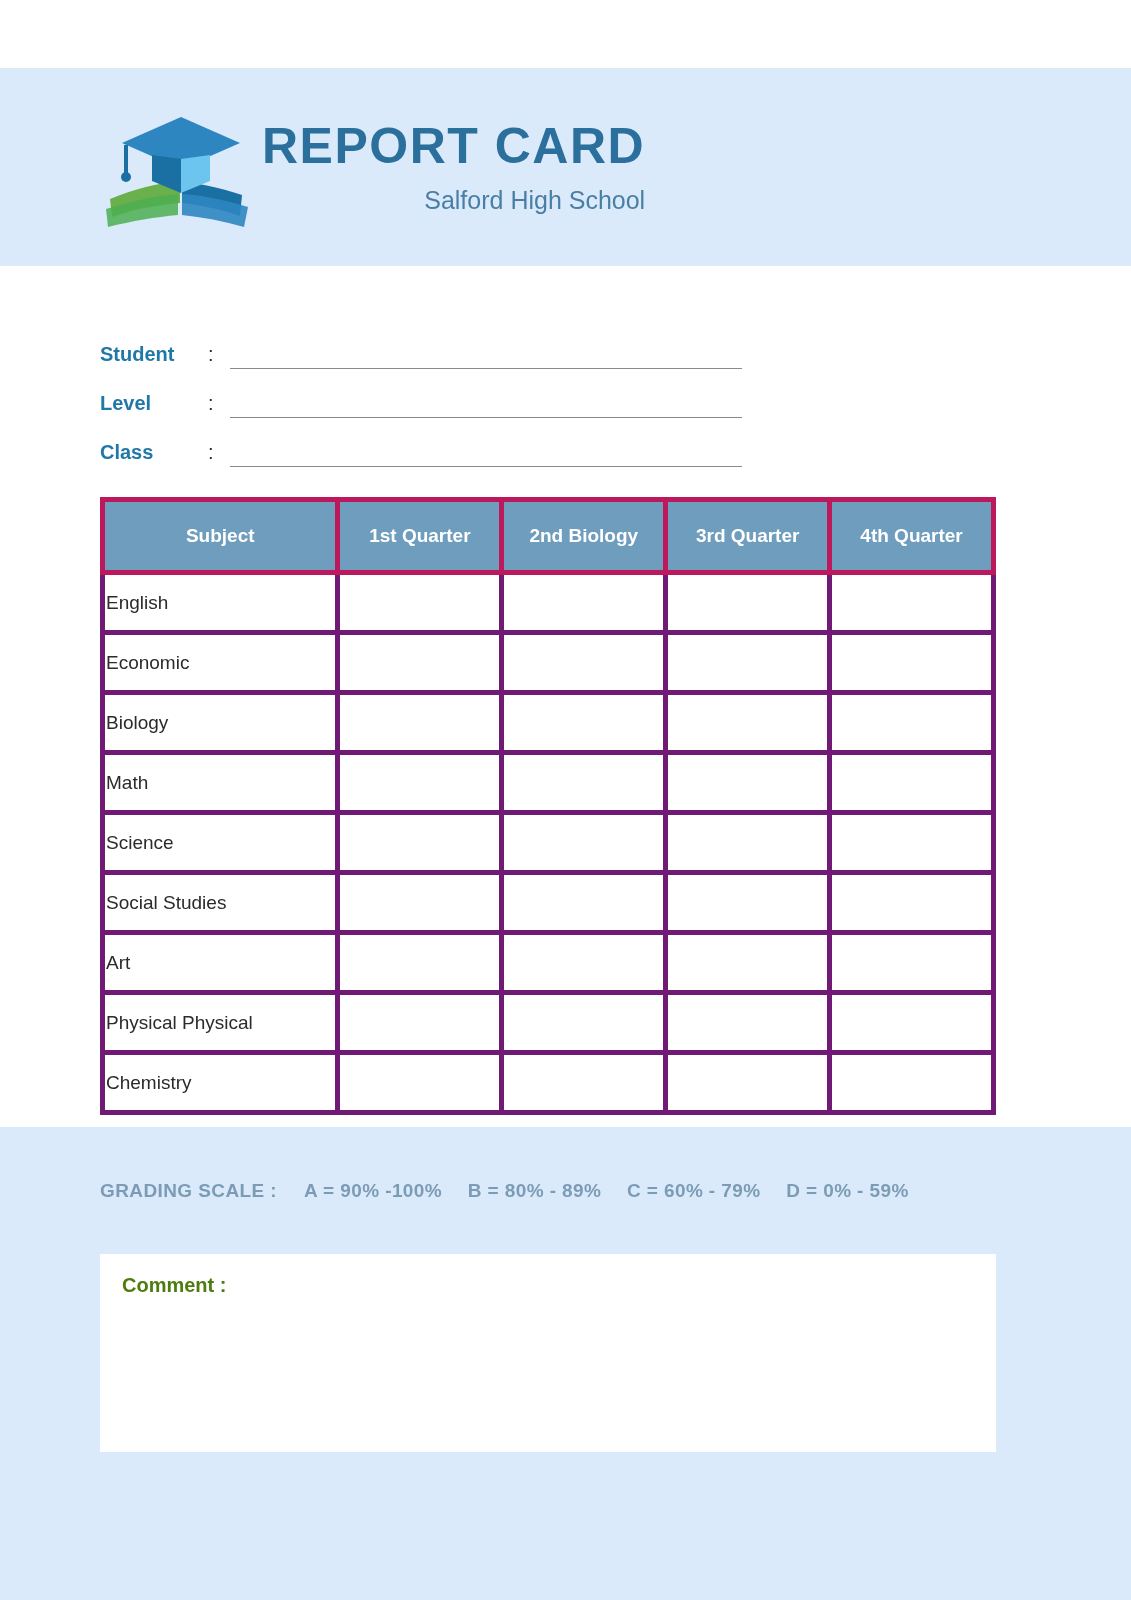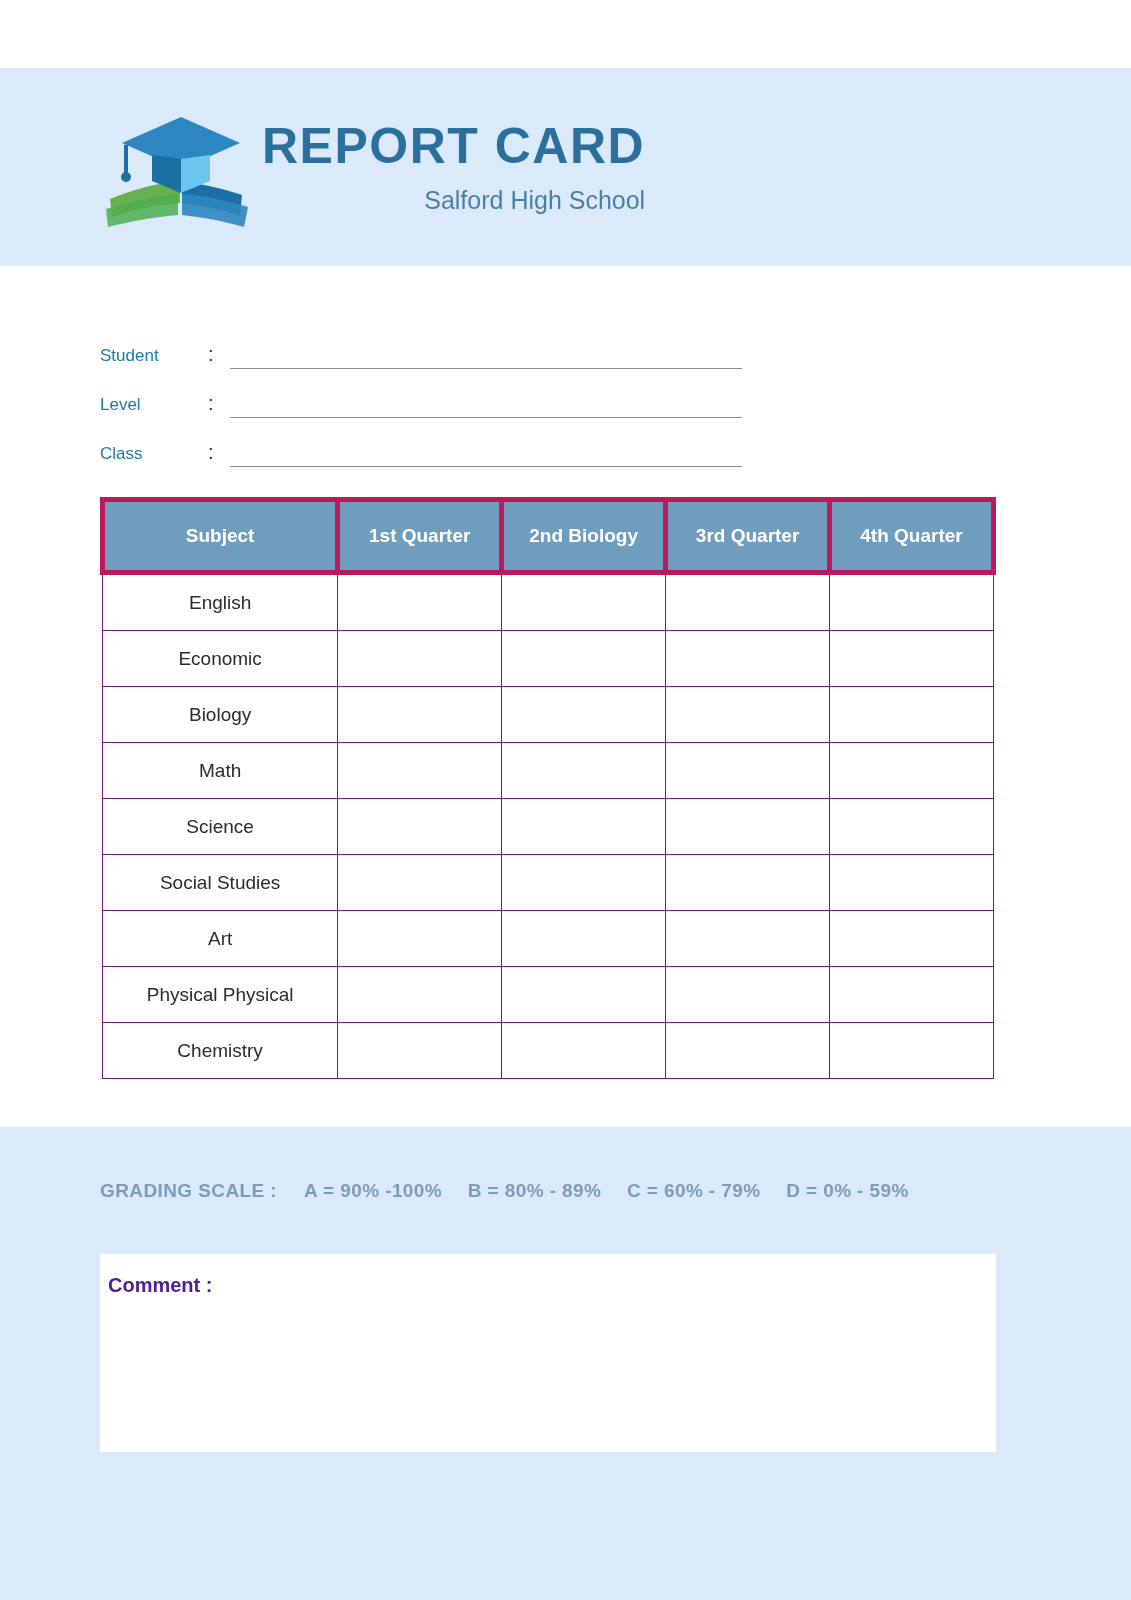--- a/index.html
+++ b/index.html
@@ -67,22 +67,22 @@
     top: 320px;
     width: 700px;
   }
   .info-row {
     display: flex;
     align-items: flex-end;
     height: 49px;
   }
   .info-label {
     width: 108px;
-    font-size: 17px;
-    font-weight: normal;
+    font-size: 20px;
+    font-weight: bold;
     color: #1f78a8;
     padding-bottom: 3px;
   }
   .info-colon {
     width: 22px;
     font-size: 20px;
     color: #2b2b2b;
     padding-bottom: 3px;
   }
   .info-line {
@@ -102,24 +102,23 @@
   }
   .grades th {
     background: #6f9dbd;
     color: #ffffff;
     font-size: 19px;
     font-weight: bold;
     height: 66px;
     border: 5px solid #be185d;
   }
   .grades td {
-    border: 1px solid #701a75;
+    border: 5px solid #701a75;
     height: 53px;
     font-size: 19px;
-    text-align: center;
     color: #2b2b2b;
     background: #ffffff;
   }
   .grades td.subject {
     width: 240px;
   }
   .grades td.qcell {
     width: 164px;
   }
   .grades th.subject-h { width: 240px; }
@@ -154,25 +153,25 @@
   .comment-box {
     position: absolute;
     left: 100px;
     top: 1254px;
     width: 896px;
     height: 198px;
     background: #ffffff;
   }
   .comment-label {
     position: absolute;
-    left: 8px;
+    left: 22px;
     top: 20px;
     font-size: 20px;
     font-weight: bold;
-    color: #4c1d95;
+    color: #4d7c0f;
   }
 </style>
 </head>
 <body>
 
 <div class="page">
 
   <div class="header">
     <div class="logo-wrap">
       <svg width="170" height="140" viewBox="0 0 170 140">

